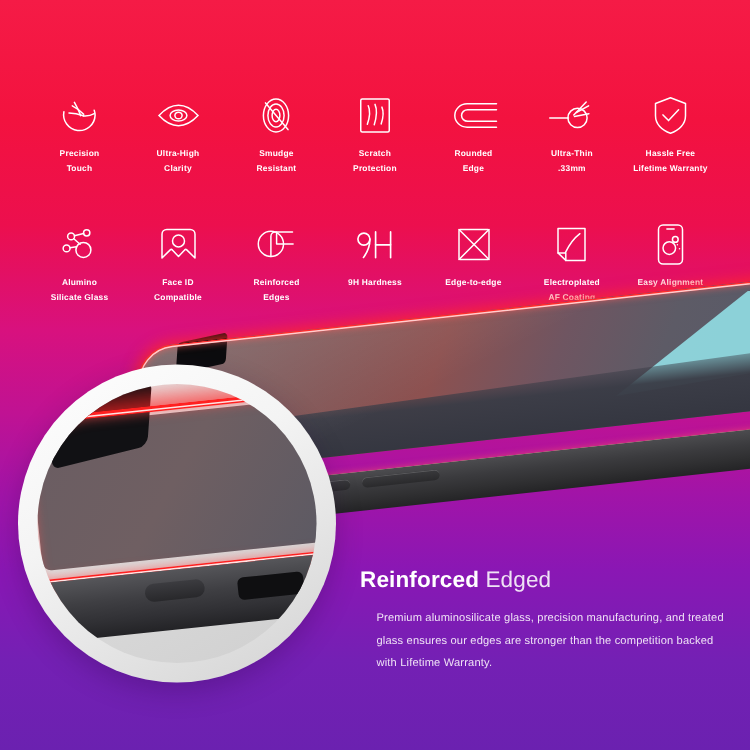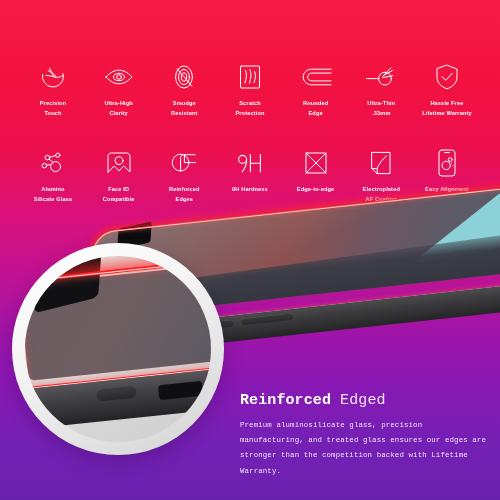--- a/index.html
+++ b/index.html
@@ -160,29 +160,29 @@
     position:absolute;left:130px;top:10px;width:44px;height:15px;
     border-radius:4px;background:#0f0f11;
   }
   .mz-btn{
     position:absolute;left:68px;top:8px;width:40px;height:12px;
     border-radius:6px;background:linear-gradient(180deg,#3c3c40,#28282b);
   }
 
   
   .copy{
-    position:absolute;left:240px;top:392px;width:250px;font-family:Liberation Mono, monospace;
+    position:absolute;left:240px;top:378px;width:250px;
   }
   .copy h2{
     margin:0;font-size:15px;font-weight:normal;color:#EFE2F5;
     letter-spacing:.1px;
   }
   .copy h2 .bold{font-weight:bold;color:#FFFFFF;}
   .copy p{
-    margin:9px 0 0 0;font-size:7.4px;line-height:2.05;
+    margin:9px 0 0 11px;font-size:7.4px;line-height:2.05;
     color:#F0E3F6;letter-spacing:.12px;
   }
 </style>
 </head>
 <body>
 
 <div id="page">
 
 
   <div class="icon-row" id="row1">

